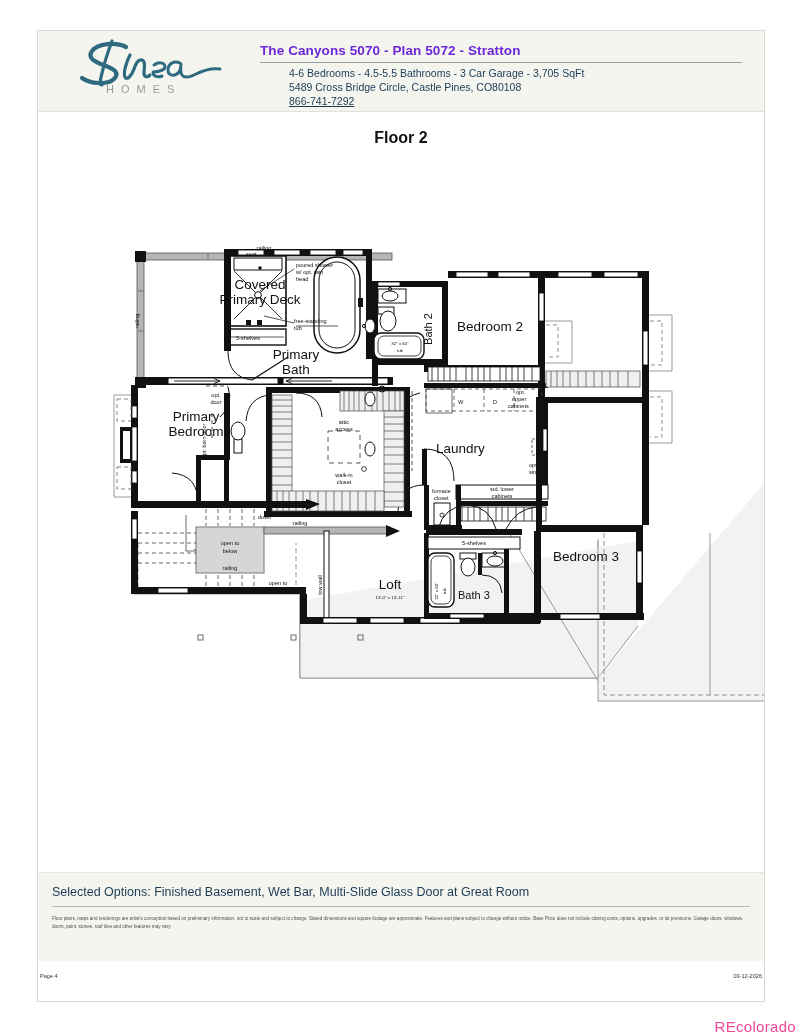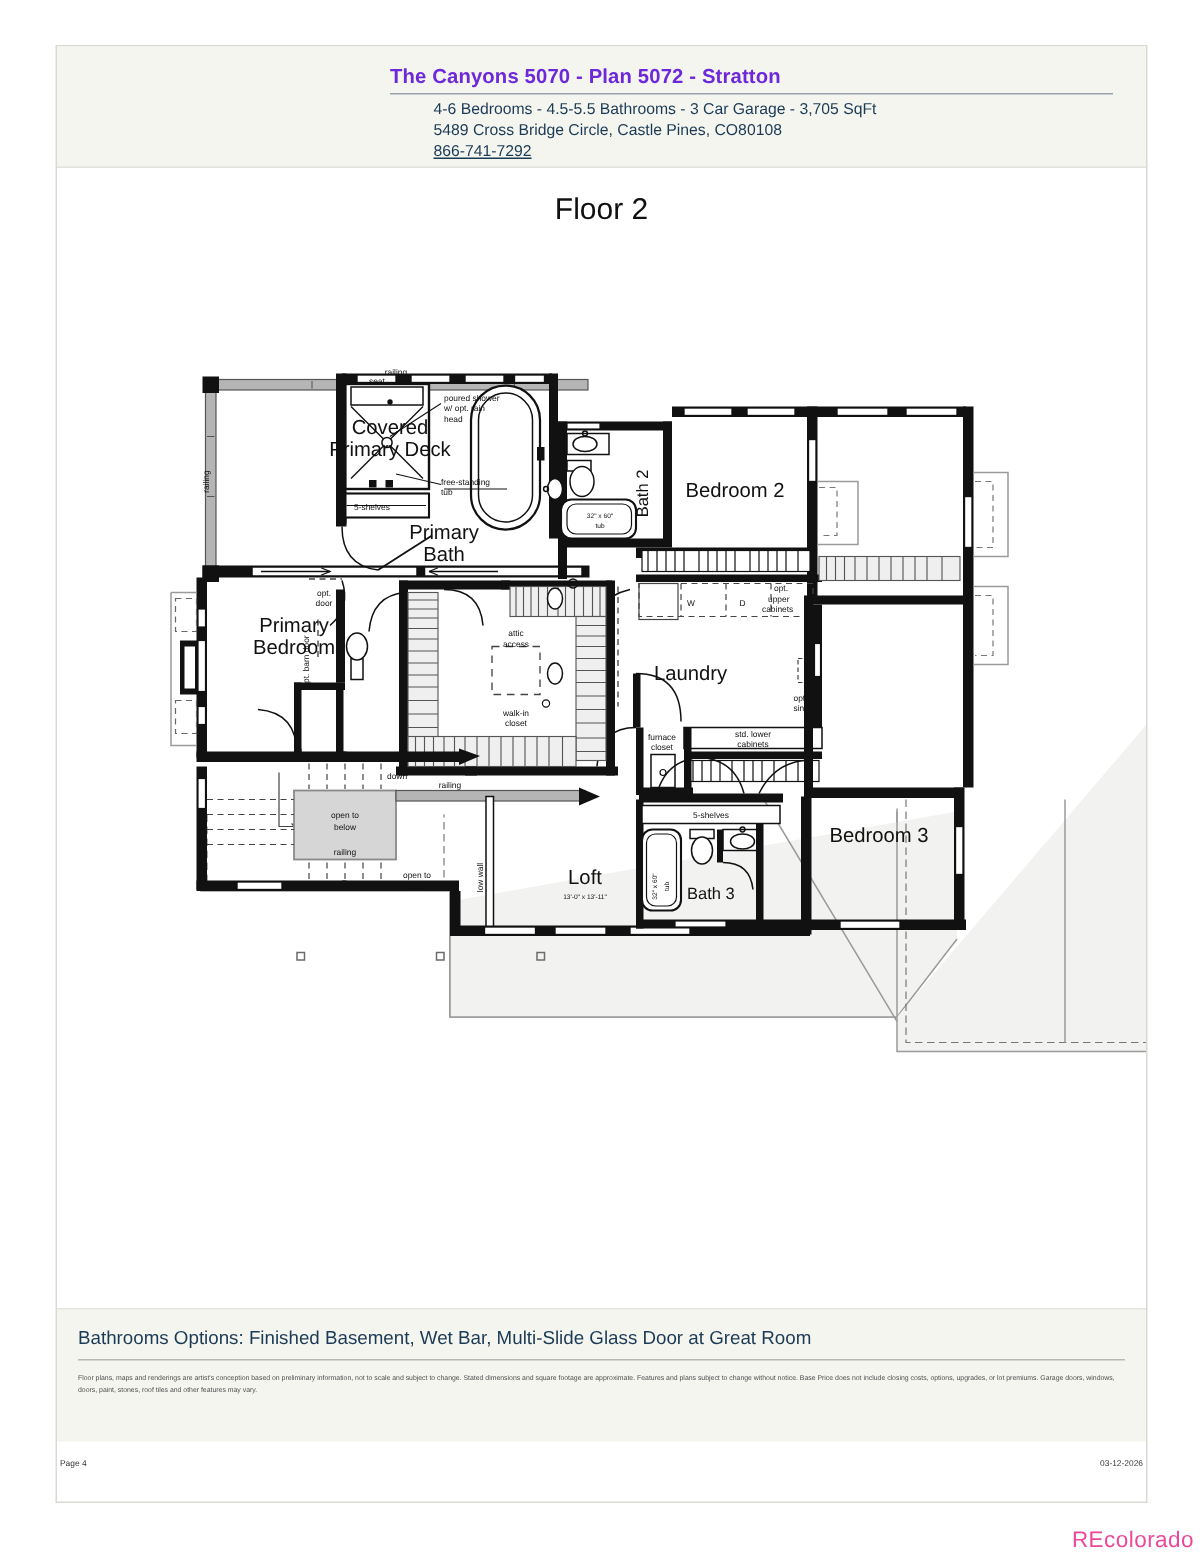--- a/index.html
+++ b/index.html
@@ -14,21 +14,21 @@
   .logo-script{position:absolute;left:0;top:0;width:160px;height:48px;}
   .logo-homes{position:absolute;left:38px;top:44px;font-size:11px;letter-spacing:7px;color:#9a9a96;font-family:"Liberation Sans",sans-serif;}
 
   .hdr-title{position:absolute;left:222px;top:12px;font-size:13.5px;font-weight:bold;color:#6d28d9;letter-spacing:.1px;white-space:nowrap;}
   .hdr-rule{position:absolute;left:222px;top:31px;width:482px;height:1px;background:#9aa3ab;}
   .hdr-line{position:absolute;left:222px;font-size:10.5px;color:#1b3a54;white-space:nowrap;margin-left:29px;}
   .hdr-l1{top:36px;}
   .hdr-l2{top:50px;}
   .hdr-l3{top:64px;text-decoration:underline;}
 
-  .floor-title{position:absolute;left:0;top:98px;width:726px;text-align:center;font-size:20px;font-weight:normal;color:#101010;}
+  .floor-title{position:absolute;left:0;top:98px;width:726px;text-align:center;font-size:16px;font-weight:bold;color:#101010;}
 
   
   .opt-band{position:absolute;left:0;bottom:40px;width:726px;height:88px;background:#f5f5f0;border-top:1px solid #e6e6e0;}
   .opt-text{position:absolute;left:14px;top:12px;font-size:12.5px;color:#1b3a54;white-space:nowrap;}
   .opt-rule{position:absolute;left:14px;top:33px;width:698px;height:1px;background:#b9b9b3;}
   .disc{position:absolute;left:14px;top:42px;width:694px;font-size:4.6px;line-height:1.75;color:#4d4d4d;}
   .pg{position:absolute;left:2px;bottom:22px;font-size:5.6px;color:#333;}
   .dt{position:absolute;right:2px;bottom:22px;font-size:5.6px;color:#333;}
   .wm{position:absolute;right:4px;bottom:0px;font-size:15px;color:#ec4899;letter-spacing:.3px;}
 
@@ -45,20 +45,32 @@
 </style>
 </head>
 <body>
 
 <div class="page">
 
   <div class="sheet">
 
     <div class="hdr">
 
+      <div class="logo-wrap">
+        <svg class="logo-script" viewBox="0 0 160 48">
+          <g fill="none" stroke="#2e6b80" stroke-linecap="round" stroke-linejoin="round">
+            <path d="M58 8 C48 3, 30 4, 24 12 C18 20, 30 24, 38 27 C46 30, 52 34, 46 40 C40 46, 22 45, 14 39" stroke-width="4.2"></path>
+            <path d="M44 2 C44 2, 38 18, 35 30 C32 42, 31 46, 34 46" stroke-width="3.2"></path>
+            <path d="M62 16 C58 24, 55 34, 57 38 C59 42, 64 36, 66 30 C68 24, 70 20, 74 21 C78 22, 76 30, 76 34 C76 38, 79 39, 82 36" stroke-width="3.2"></path>
+            <path d="M86 26 C90 23, 96 23, 97 27 C98 31, 90 33, 85 33 C85 37, 89 39, 94 37" stroke-width="3"></path>
+            <path d="M112 24 C106 21, 100 25, 100 31 C100 37, 107 38, 111 33 C113 30, 113 25, 113 25 C113 25, 112 33, 114 36 C116 39, 122 38, 128 35 C136 31, 146 29, 152 30" stroke-width="3"></path>
+          </g>
+        </svg>
+        <div class="logo-homes">HOMES</div>
+      </div>
 
       <div class="hdr-title">The Canyons 5070 - Plan 5072 - Stratton</div>
       <div class="hdr-rule"></div>
       <div class="hdr-line hdr-l1">4-6 Bedrooms - 4.5-5.5 Bathrooms - 3 Car Garage - 3,705 SqFt</div>
       <div class="hdr-line hdr-l2">5489 Cross Bridge Circle, Castle Pines, CO80108</div>
       <div class="hdr-line hdr-l3">866-741-7292</div>
     </div>
 
     <div class="floor-title">Floor 2</div>
 
@@ -434,21 +446,21 @@
         <rect x="504" y="216" width="104" height="6" fill="#111"></rect>
         <g stroke="#555" stroke-width=".75" fill="#efefef">
           <rect x="508" y="190" width="94" height="16"></rect>
           <path d="M513 190 L513 206 M519 190 L519 206 M525 190 L525 206 M532 190 L532 206 M540 190 L540 206
                    M548 190 L548 206 M556 190 L556 206 M564 190 L564 206 M572 190 L572 206 M580 190 L580 206 M590 190 L590 206"></path>
         </g>
       </svg>
     </div>
 
     <div class="opt-band">
-      <div class="opt-text">Bathrooms Options: Finished Basement, Wet Bar, Multi-Slide Glass Door at Great Room</div>
+      <div class="opt-text">Selected Options: Finished Basement, Wet Bar, Multi-Slide Glass Door at Great Room</div>
       <div class="opt-rule"></div>
       <div class="disc">Floor plans, maps and renderings are artist's conception based on preliminary information, not to scale and subject to change. Stated dimensions and square footage are approximate. Features and plans subject to change without notice. Base Price does not include closing costs, options, upgrades, or lot premiums. Garage doors, windows, doors, paint, stones, roof tiles and other features may vary.</div>
     </div>
 
     <div class="pg">Page 4</div>
     <div class="dt">03-12-2026</div>
   </div>
 
   <div class="wm">REcolorado</div>
 </div>

